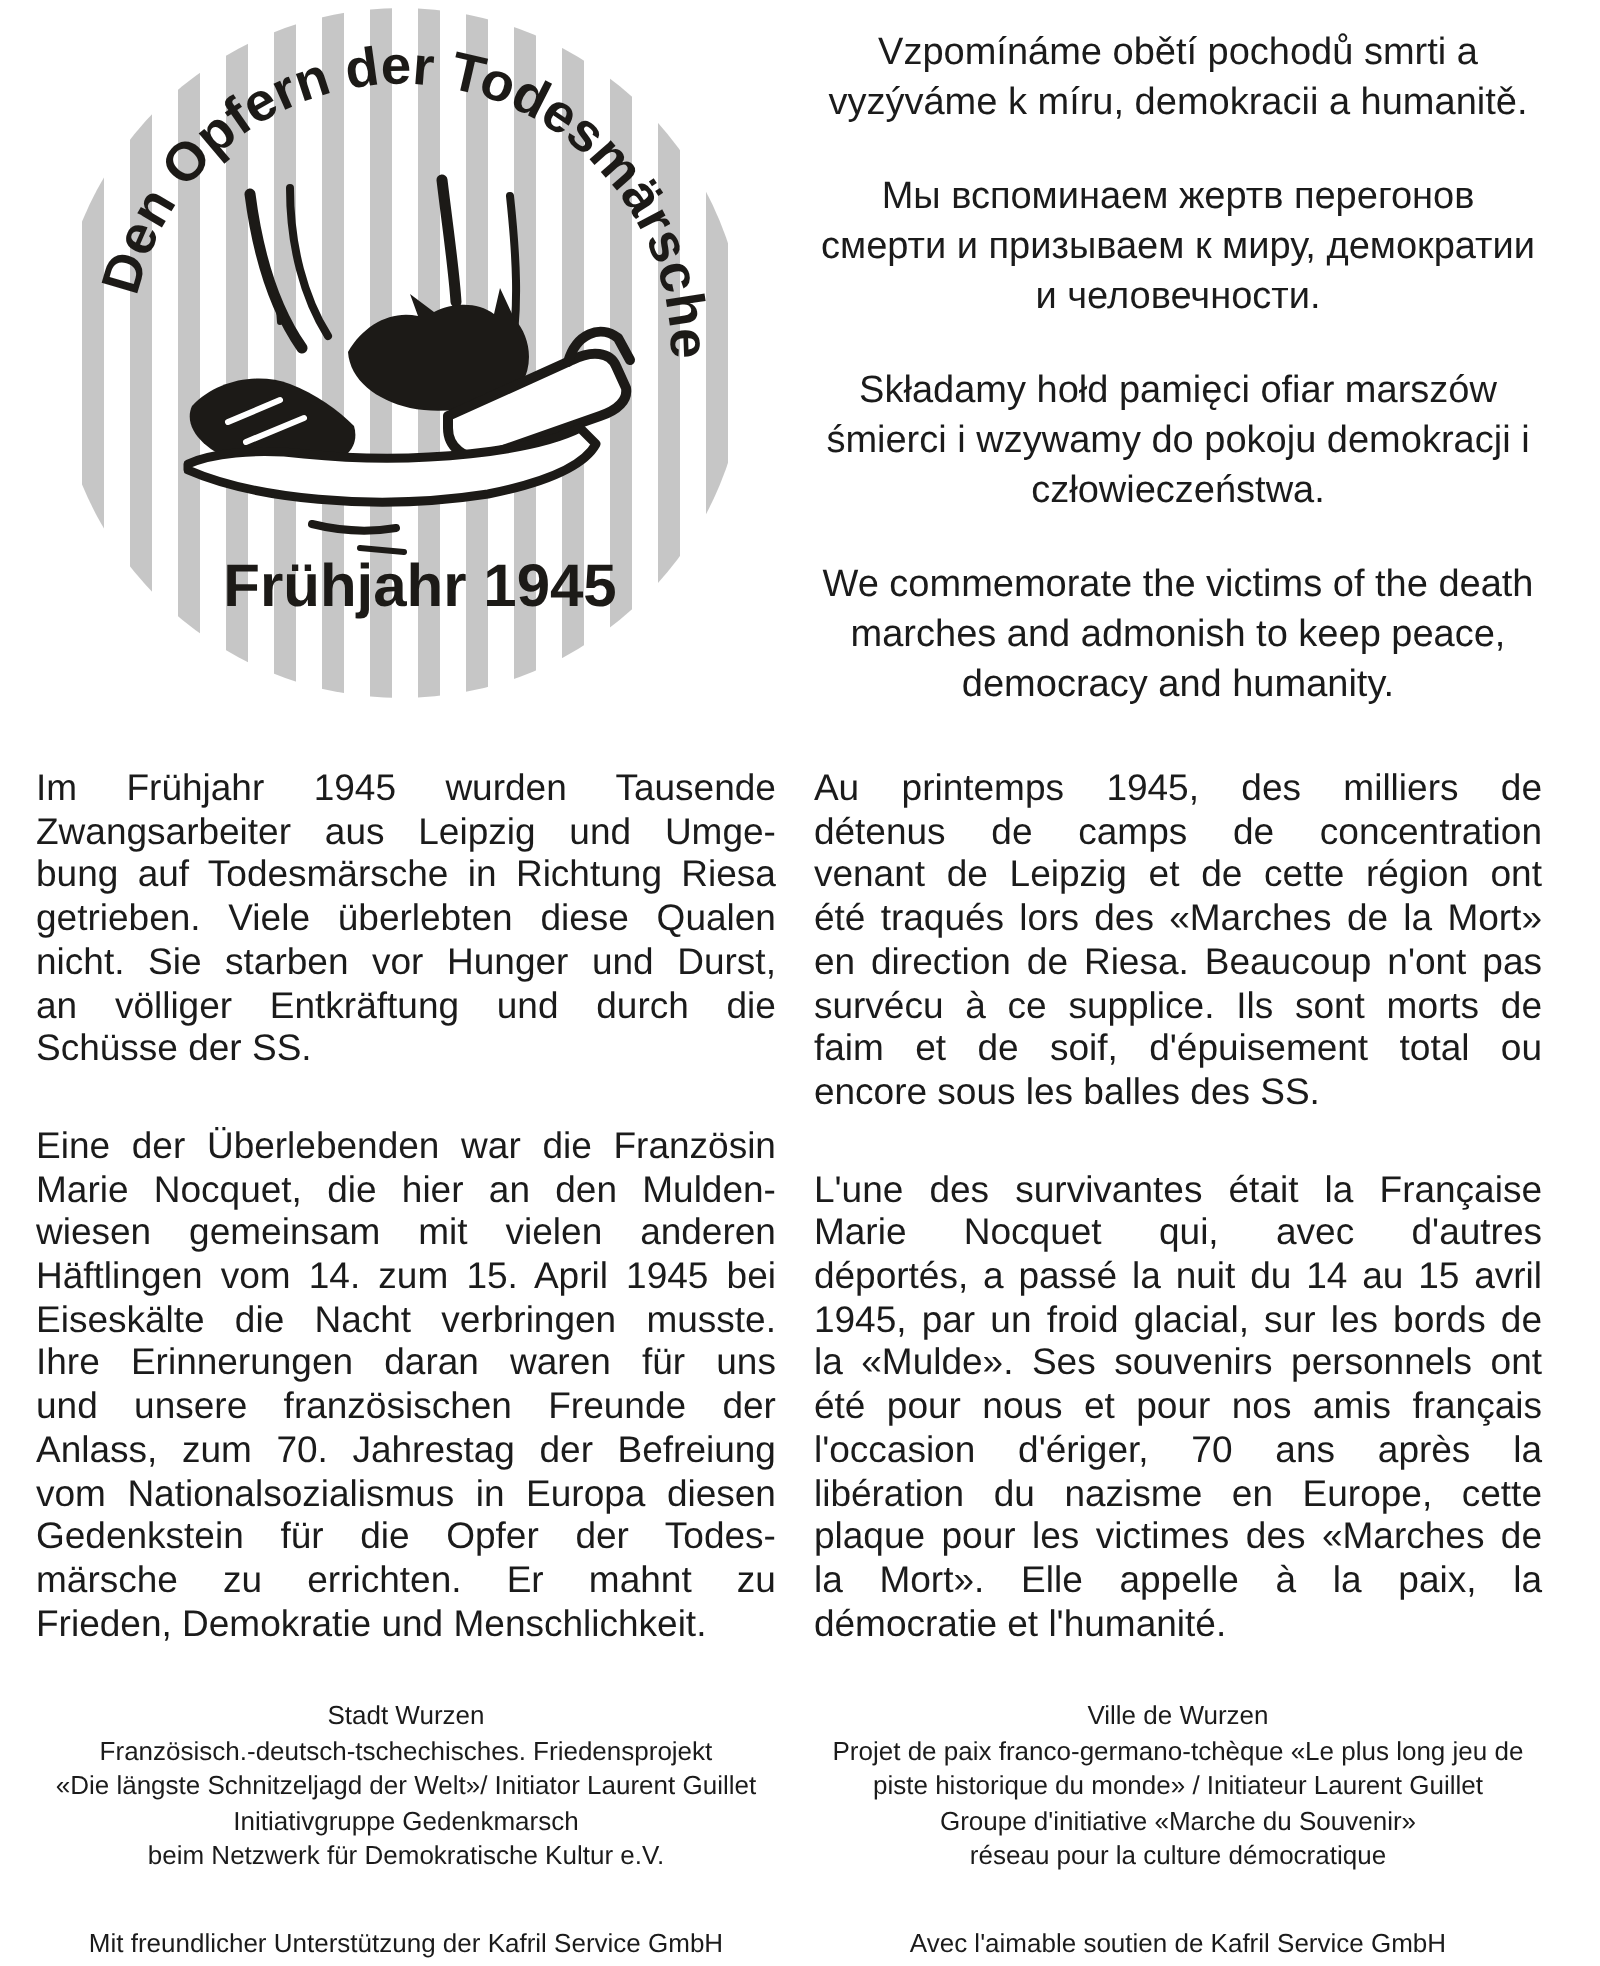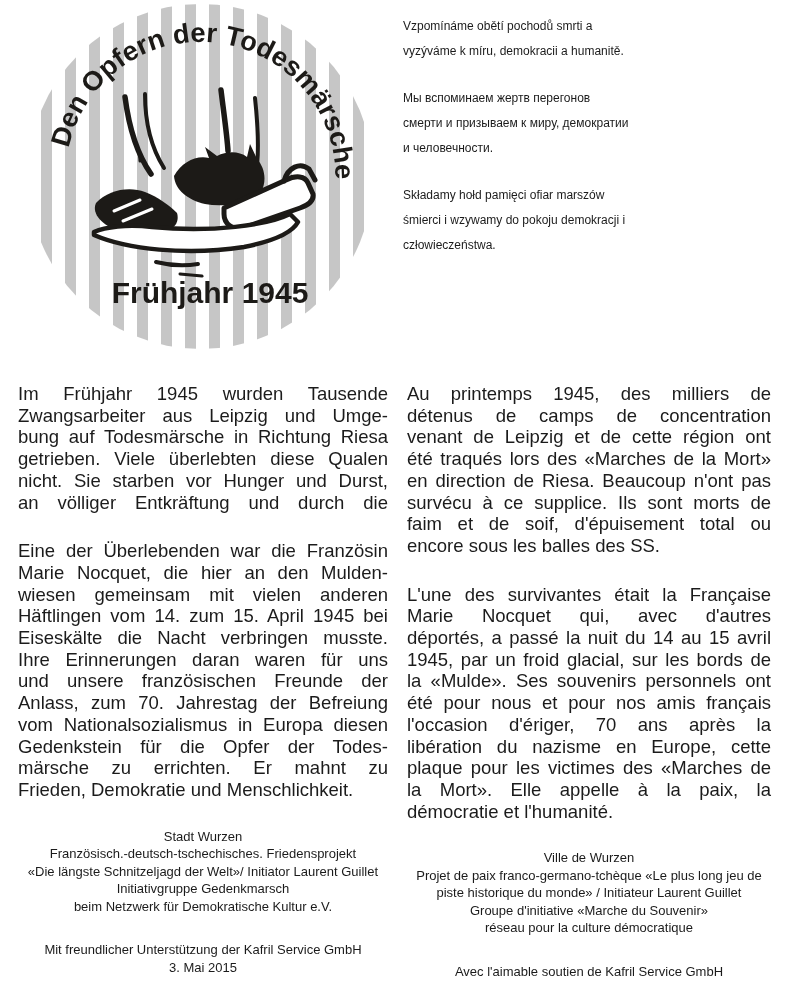--- a/index.html
+++ b/index.html
@@ -26,21 +26,21 @@
   .logo svg{position:absolute;left:0;top:0;width:345px;height:345px;}
   .logo text, .logo textPath{
     font-family:"Liberation Sans", sans-serif;
     font-weight:bold;
     fill:var(--ink);
   }
 
   
   .intro{
     position:absolute;left:403px;top:14px;width:372px;
-    font-size:12px;line-height:25px;text-align:left;
+    font-size:19px;line-height:25px;text-align:center;
   }
   .intro p{margin:0 0 22px 0;white-space:pre-line;}
 
   
   .cols{
     position:absolute;left:18px;top:383px;width:753px;
     display:flex;gap:19px;
     font-size:18.5px;line-height:21.7px;
   }
   .col-de{width:374px;}
@@ -95,32 +95,36 @@
 
   <div class="intro">
     <p>Vzpomínáme obětí pochodů smrti a
 vyzýváme k míru, demokracii a humanitě.</p>
     <p>Мы вспоминаем жертв перегонов
 смерти и призываем к миру, демократии
 и человечности.</p>
     <p>Składamy hołd pamięci ofiar marszów
 śmierci i wzywamy do pokoju demokracji i
 człowieczeństwa.</p>
+    <p>We commemorate the victims of the death
+marches and admonish to keep peace,
+democracy and humanity.</p>
   </div>
 
   <div class="cols">
 
     <div class="col-de">
       <p class="para">
         <span class="jbody">Im Frühjahr 1945 wurden Tausende
 Zwangsarbeiter aus Leipzig und Umge-
 bung auf Todesmärsche in Richtung Riesa
 getrieben. Viele überlebten diese Qualen
 nicht. Sie starben vor Hunger und Durst,
 an völliger Entkräftung und durch die</span>
+        <span class="jlast">Schüsse der SS.</span>
       </p>
       <p class="para">
         <span class="jbody">Eine der Überlebenden war die Französin
 Marie Nocquet, die hier an den Mulden-
 wiesen gemeinsam mit vielen anderen
 Häftlingen vom 14. zum 15. April 1945 bei
 Eiseskälte die Nacht verbringen musste.
 Ihre Erinnerungen daran waren für uns
 und unsere französischen Freunde der
 Anlass, zum 70. Jahrestag der Befreiung

